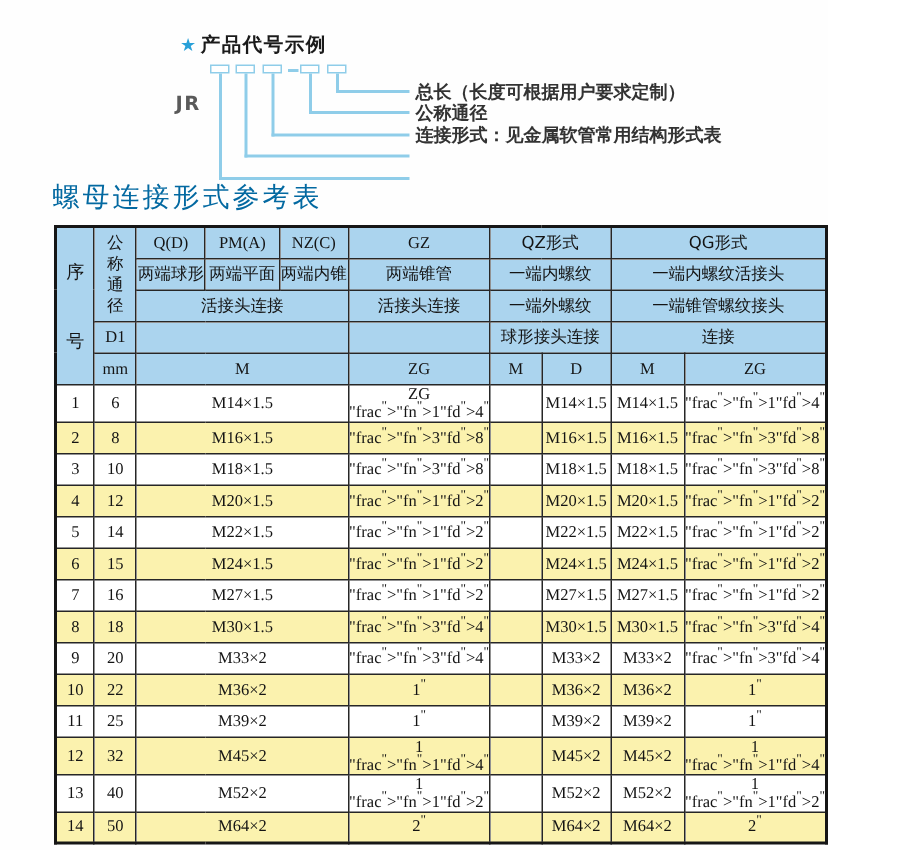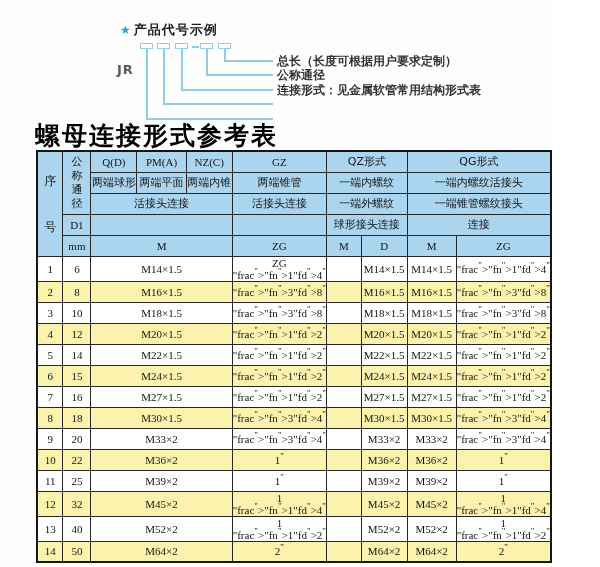--- a/index.html
+++ b/index.html
@@ -13,21 +13,21 @@
   .jr-label { position:absolute; left:117px; top:39px; font-size:13px; font-weight:bold; color:#5a5a5a; letter-spacing:1px;margin-top:23px; }
   .code-box { position:absolute; top:43px; width:13px; height:6px; border:1px solid #8fcde9; background:#fff; }
   .code-dash { position:absolute; top:46px; left:192px; width:7px; height:2px; background:#8fcde9; }
   .cline { position:absolute; background:#8fcde9; }
   .cline.v { width:2px; }
   .cline.h { height:2px; }
   .diagram-labels { position:absolute; left:277px; top:54px; }
   .diagram-label { height:14.4px; line-height:14.4px; font-size:12px; font-weight:bold; color:#333; white-space:nowrap; }
 
   
-  .table-title { position:absolute; left:35px; top:119px; font-size:25px; font-weight:bold; color:#000000;
+  .table-title { position:absolute; left:35px; top:119px; font-size:18px; font-weight:normal; color:#0369a1;
                  font-family:"Liberation Serif","DejaVu Serif",serif; letter-spacing:2px; }
 
   
   table.ref { position:absolute; left:36px; top:150px; border-collapse:collapse; table-layout:fixed; border:2px solid #161616; }
   table.ref td { border:1px solid #262626; text-align:center; vertical-align:middle; padding:0; color:#141414;
                  font-size:11px; overflow:hidden; }
   thead td { background:#abd4ee; }
   thead tr { height:21px; }
   tbody tr { height:21px; background:#ffffff; }
   tbody tr.alt td { background:#fbf2ae; }

